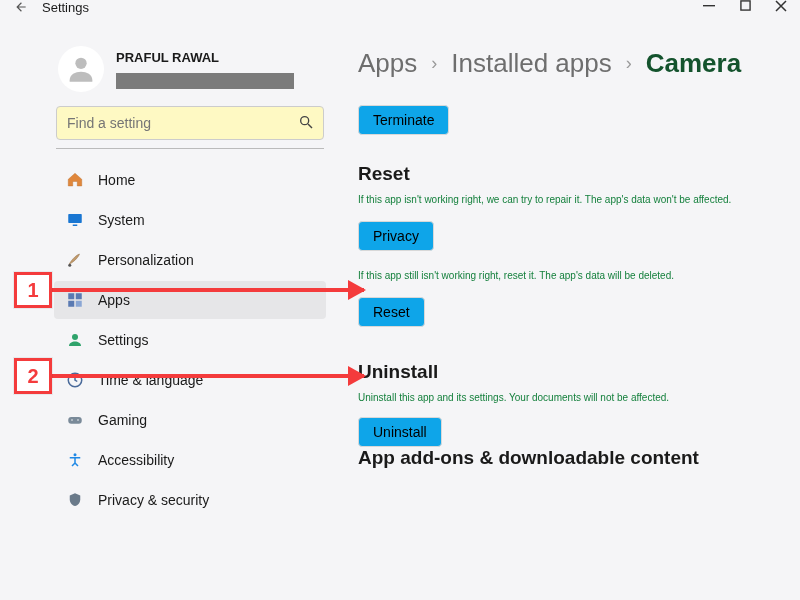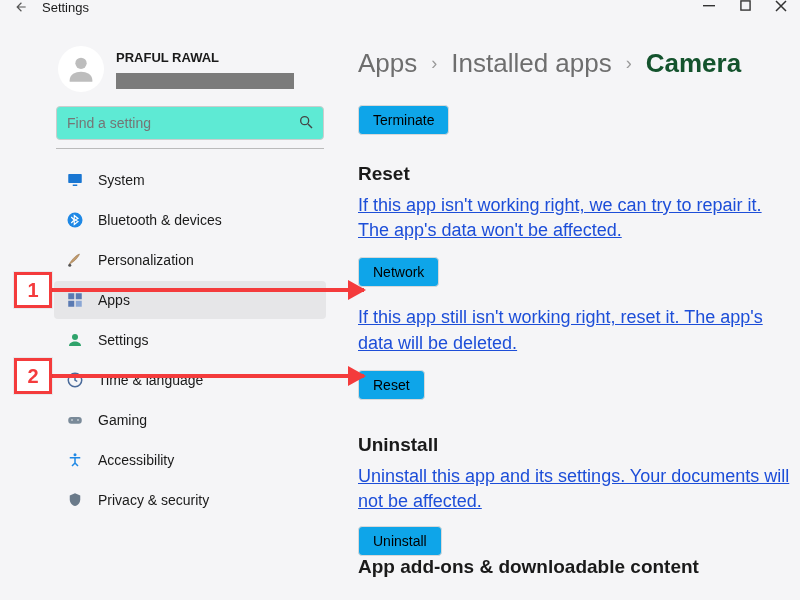--- a/index.html
+++ b/index.html
@@ -61,21 +61,21 @@
     position: relative;
     margin: 0 2px 8px 2px;
   }
   .search {
     width: 100%;
     height: 34px;
     border: 1px solid #ccc;
     border-radius: 4px;
     padding: 0 34px 0 10px;
     font-size: 14px;
-    background: #5eead4;
+    background: #fef9c3;
     color: #666;
   }
   .search-icon {
     position: absolute; right: 10px; top: 8px; color: #555; pointer-events: none;
   }
   .underline { height: 1px; background: #bbb; margin: 0 2px 12px 2px; }
 
   .nav { display: flex; flex-direction: column; gap: 2px; }
   .nav-item {
     display: flex; align-items: center; gap: 14px;
@@ -109,21 +109,21 @@
     display: inline-block;
     background: #0ea5e9;
     border: 1px solid #d8d8d8;
     border-radius: 4px;
     padding: 6px 14px;
     font-size: 14px;
     cursor: pointer;
   }
 
   .section-h { font-size: 19px; font-weight: 600; margin: 28px 0 8px 0; }
-  .section-p { font-size: 18px; color: #1d4ed8; margin-bottom: 14px; line-height: 1.4; max-width: 420px; text-decoration: underline; }
+  .section-p { font-size: 10px; color: #15803d; margin-bottom: 14px; line-height: 1.4; max-width: 420px; }
   .section-p.wide { max-width: 460px; }
   .mb6 { margin-bottom: 6px; }
   .mb18 { margin-bottom: 18px; }
   .addon-h { font-size: 19px; font-weight: 700; }
 
   
   .anno-box {
     position: absolute;
     border: 3px solid #f43b3c;
     background: #fff;
@@ -197,34 +197,33 @@
             <line x1="15" y1="15" x2="21" y2="21" stroke="#444" stroke-width="2"></line>
           </svg>
       </span>
     </div>
     <div class="underline"></div>
 
     <div class="nav">
       <div class="nav-item">
         <span class="nav-ico">
             <svg viewBox="0 0 24 24">
+              <path d="M3 11 12 3l9 8v9h-6v-6H9v6H3z" fill="#e0873c" stroke="#b56a28" stroke-width="0.5"></path>
+            </svg>
+          </span>
+        <span>Home</span>
+      </div>
+      <div class="nav-item">
+        <span class="nav-ico">
+            <svg viewBox="0 0 24 24">
               <rect x="3" y="4" width="18" height="12" rx="1" fill="#1976d2"></rect>
               <rect x="9" y="18" width="6" height="2" fill="#1976d2"></rect>
             </svg>
           </span>
         <span>System</span>
-      </div>
-      <div class="nav-item">
-        <span class="nav-ico">
-            <svg viewBox="0 0 24 24">
-              <circle cx="12" cy="12" r="10" fill="#1e88e5"></circle>
-              <path d="M11 6v12l5-4-4-2 4-2-5-4zm0 6L7 8m4 4-4 4" stroke="#fff" stroke-width="1.5" fill="none"></path>
-            </svg>
-          </span>
-        <span>Bluetooth &amp; devices</span>
       </div>
       <div class="nav-item">
         <span class="nav-ico">
             <svg viewBox="0 0 24 24">
               <path d="M4 18c2-4 8-12 14-14-2 6-10 12-14 14z" fill="#c19a6b" stroke="#8a6a43" stroke-width="0.6"></path>
               <circle cx="5" cy="19" r="2" fill="#555"></circle>
             </svg>
           </span>
         <span>Personalization</span>
       </div>
@@ -293,21 +292,21 @@
       <span class="sep">›</span>
       <span class="crumb">Installed apps</span>
       <span class="sep">›</span>
       <span class="current">Camera</span>
     </div>
 
     <button class="btn">Terminate</button>
 
     <h2 class="section-h">Reset</h2>
     <p class="section-p">If this app isn't working right, we can try to repair it. The app's data won't be affected.</p>
-    <button class="btn mb18">Network</button>
+    <button class="btn mb18">Privacy</button>
 
     <p class="section-p wide">If this app still isn't working right, reset it. The app's data will be deleted.</p>
     <button class="btn">Reset</button>
 
     <h2 class="section-h" style="margin-top:34px;">Uninstall</h2>
     <p class="section-p wide mb6" style="margin-bottom:12px;">Uninstall this app and its settings. Your documents will not be affected.</p>
     <button class="btn">Uninstall</button>
 
     <h2 class="addon-h">App add-ons &amp; downloadable content</h2>
   </div>

